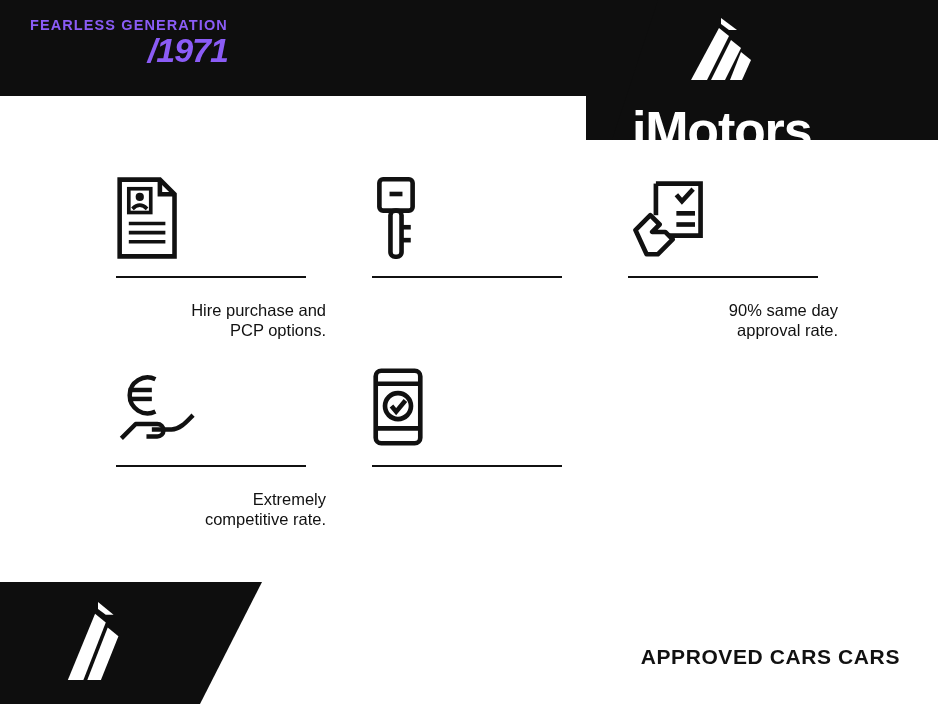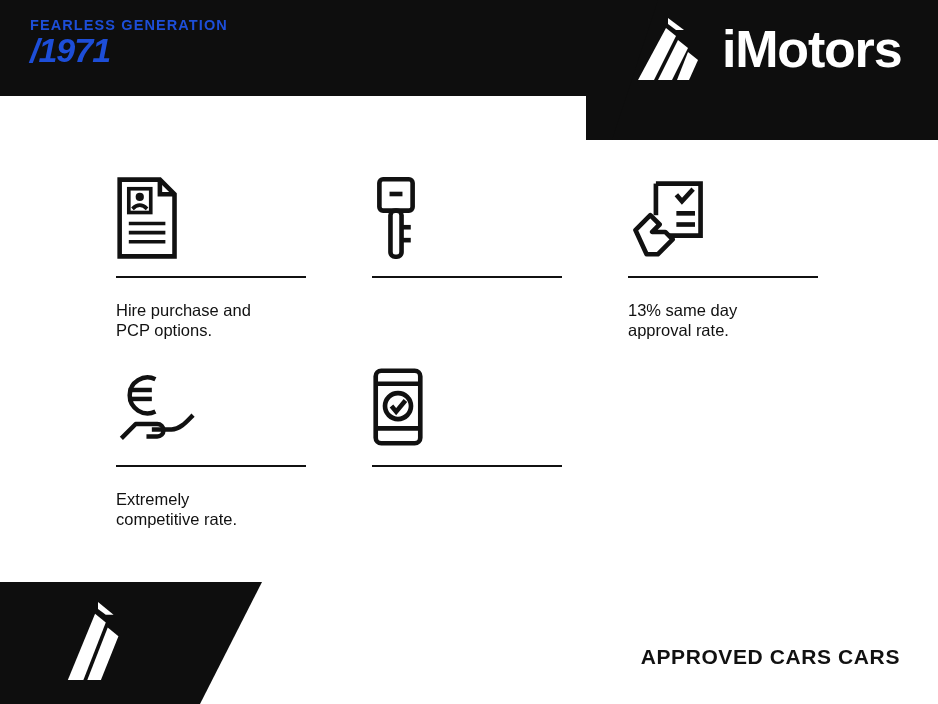--- a/index.html
+++ b/index.html
@@ -46,21 +46,22 @@
     width: 60px;
     height: 44px;
     background: #0e0e0e;
     clip-path: polygon(0 0, 60px 0, 34px 44px, 0 44px);
   }
 
   .brand-1971 {
     position: absolute;
     top: 18px;
     left: 30px;
-    color: #1d4ed8;
+    color: #8b5cf6;
+    text-align: right;
   }
   .brand-1971 .tagline {
     font-size: 14.5px;
     font-weight: bold;
     letter-spacing: 1.1px;
     line-height: 1;
   }
   .brand-1971 .year {
     font-size: 34px;
     font-weight: bold;
@@ -68,21 +69,22 @@
     letter-spacing: -1px;
     line-height: 1;
   }
 
   .logo-group {
     position: absolute;
     top: 18px;
     left: 632px;
     display: flex;
     align-items: center;
-    gap: 16px;
+    gap: 24px;
+    flex-direction: column;
   }
   .logo-mark {
     width: 74px;
     height: 62px;
   }
   .logo-text {
     color: #ffffff;
     font-size: 52px;
     font-weight: bold;
     letter-spacing: -1.2px;
@@ -95,20 +97,21 @@
     position: absolute;
     top: 168px;
     left: 0;
     width: 938px;
     display: grid;
     grid-template-columns: repeat(3, 256px);
     grid-auto-rows: 189px;
     column-gap: 0px;
     padding-left: 116px;
     box-sizing: border-box;
+    text-align: right;
   }
   .feature {
     width: 190px;
     position: relative;
   }
   .feature-icon {
     height: 100px;
     display: flex;
     align-items: center;
     justify-content: flex-start;
@@ -219,21 +222,21 @@
       <svg viewBox="0 0 86 86" width="80" height="80" aria-hidden="true">
         <path d="M30 6 L78 6 L78 62 L44 62" fill="none" stroke="#111" stroke-width="5"></path>
         <path d="M30 6 L30 40" fill="none" stroke="#111" stroke-width="5"></path>
         <path d="M52 18 l6 7 l12 -13" fill="none" stroke="#111" stroke-width="5"></path>
         <line x1="52" y1="38" x2="72" y2="38" stroke="#111" stroke-width="5"></line>
         <line x1="52" y1="50" x2="72" y2="50" stroke="#111" stroke-width="5"></line>
         <path d="M8 56 l16 -16 l10 10 l-8 8 l14 0 l8 8 l-16 16 l-12 0 z" fill="none" stroke="#111" stroke-width="5" stroke-linejoin="round"></path>
       </svg>
     </div>
     <div class="feature-rule"></div>
-    <div class="feature-text">13% same day
+    <div class="feature-text">90% same day
 approval rate.</div>
   </div>
 
   <div class="feature">
     <div class="feature-icon">
       <svg viewBox="0 0 96 86" width="86" height="78" aria-hidden="true">
         <path d="M44 12 a20 20 0 1 0 0 36" fill="none" stroke="#111" stroke-width="5"></path>
         <line x1="14" y1="24" x2="40" y2="24" stroke="#111" stroke-width="5"></line>
         <line x1="14" y1="34" x2="40" y2="34" stroke="#111" stroke-width="5"></line>
         <path d="M6 78 l16 -16 l24 0 a7 7 0 0 1 0 14 l-12 0" fill="none" stroke="#111" stroke-width="5" stroke-linejoin="round"></path>

